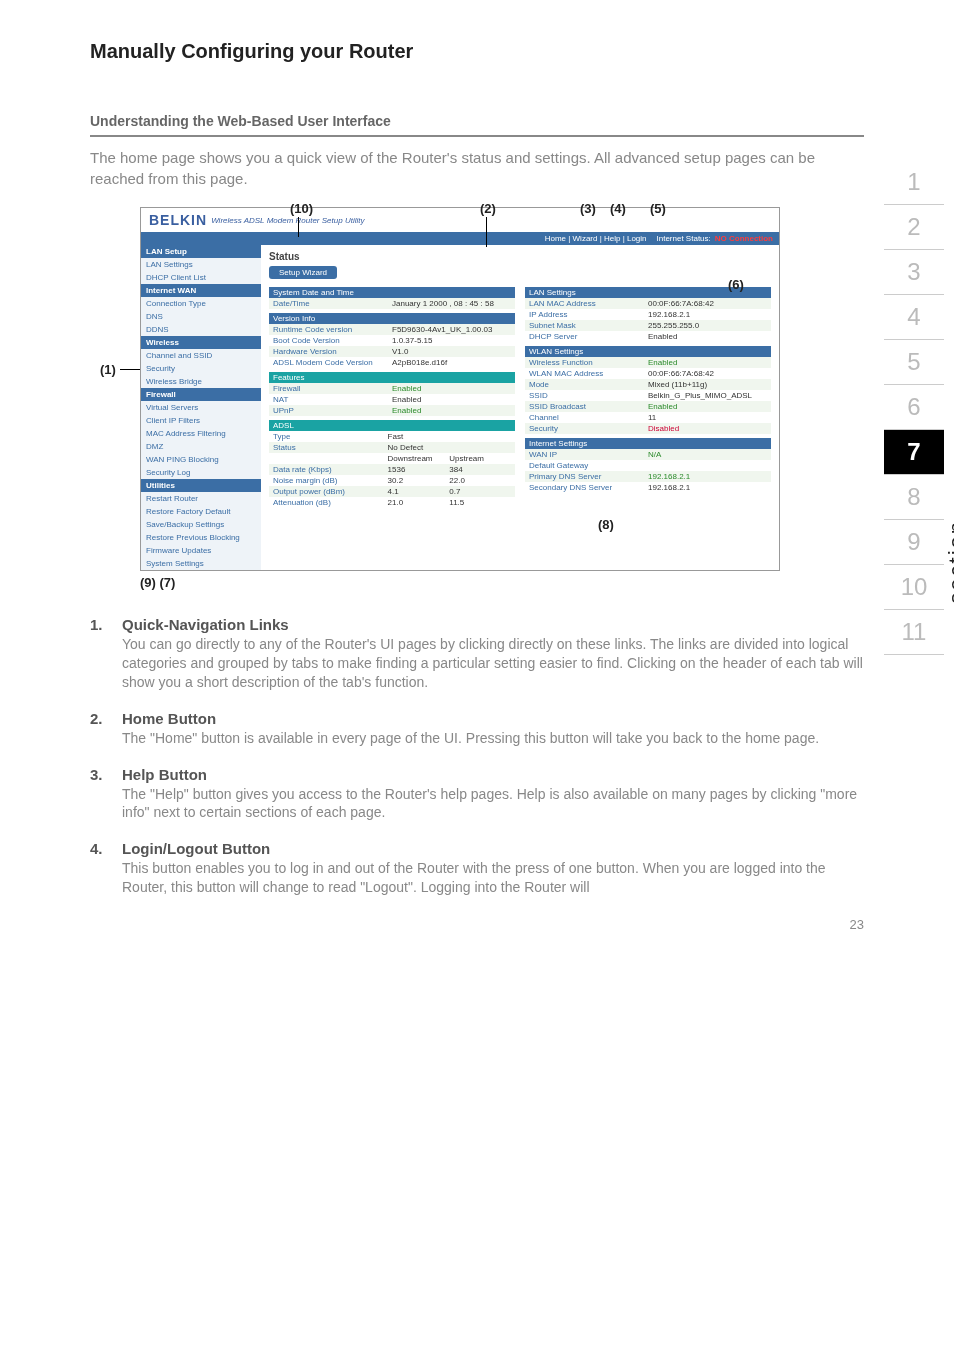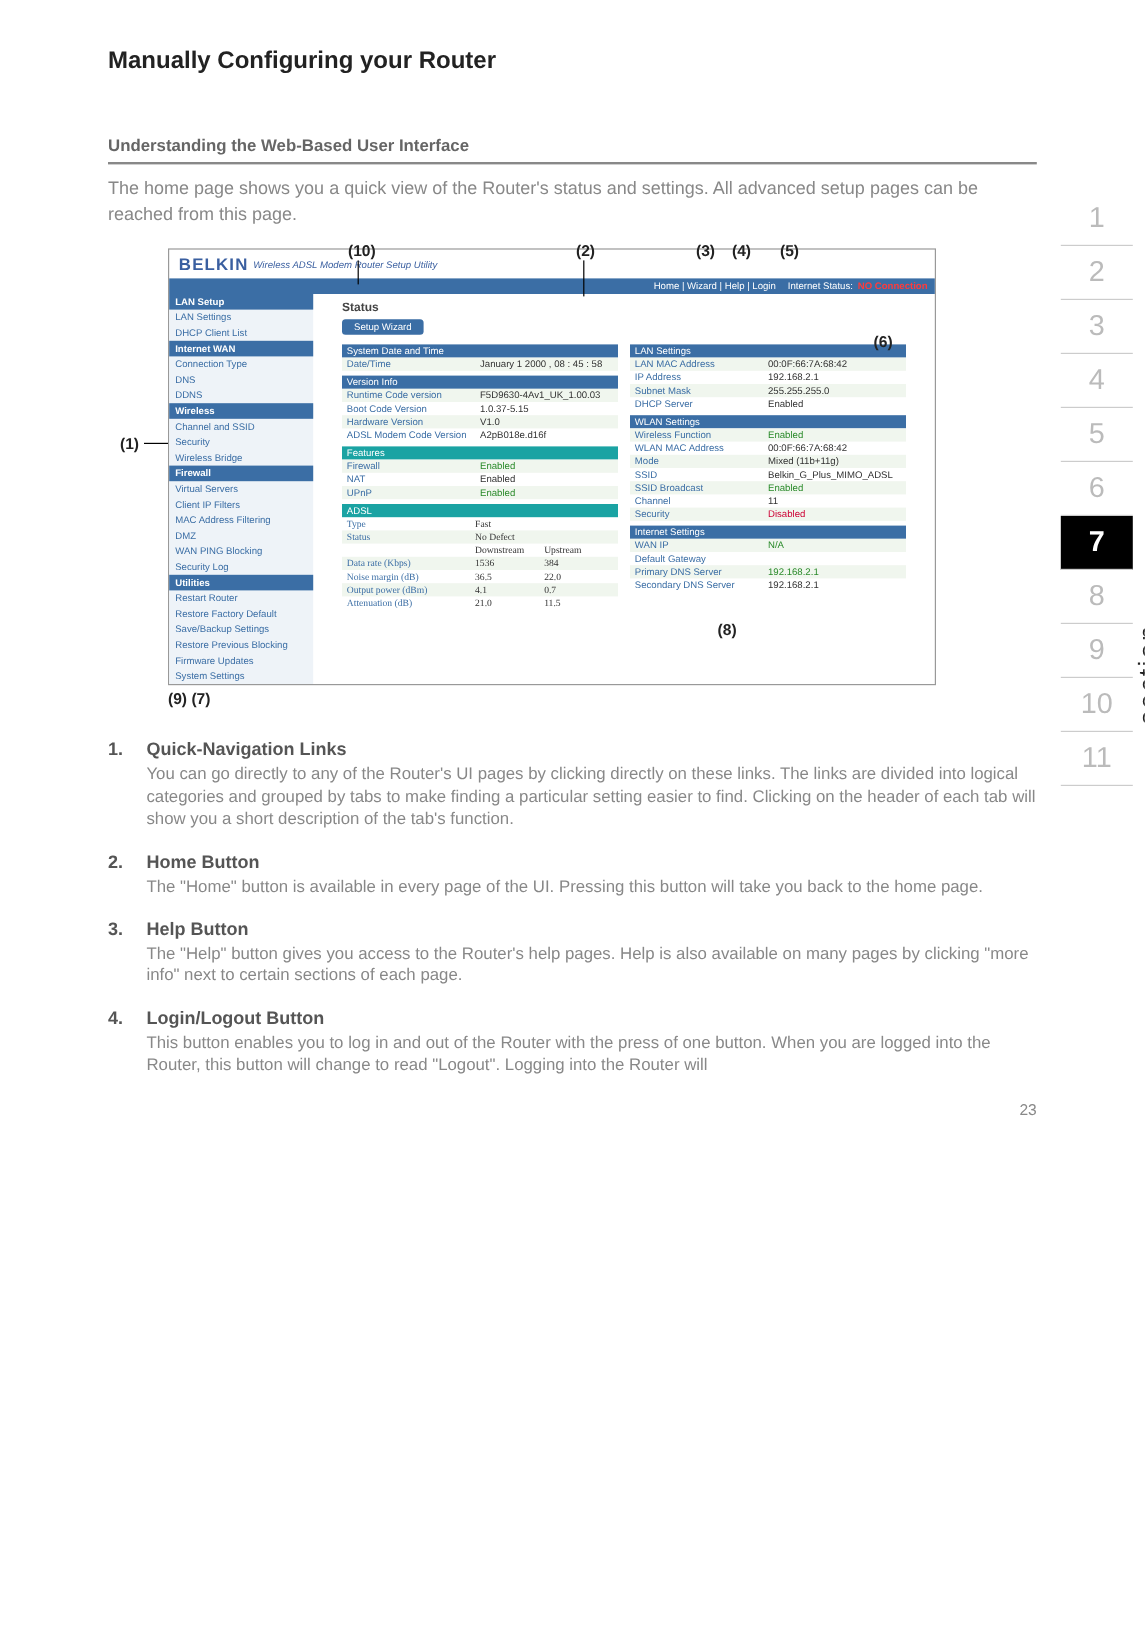--- a/index.html
+++ b/index.html
@@ -14,36 +14,36 @@
   .shot { border: 1px solid #999; width: 640px; margin-left: 50px; font-size: 8.5px; background: #fff; }
   .shot-hdr { display: flex; align-items: center; padding: 4px 8px; text-align: center; }
   .belkin { font-weight: 900; font-size: 14px; letter-spacing: 1px; color: #3a5fa0; }
   .belkin-sub { font-style: italic; font-size: 8px; color: #3a5fa0; margin-left: 4px; }
   .topbar { background: #3b6ea5; color: #fff; display: flex; justify-content: flex-end; padding: 2px 6px; font-size: 8px; }
   .topbar .status-bad { color: #ff3b3b; font-weight: 700; margin-left: 4px; }
   .shot-body { display: flex; }
   .nav { width: 120px; background: #eef3f8; }
   .nav .grp { background: #3b6ea5; color: #fff; font-weight: 700; padding: 2px 5px; font-size: 8px; }
   .nav .itm { padding: 2px 5px; color: #3b6ea5; font-size: 8px; }
-  .main { flex: 1; padding: 6px 24px; }
+  .main { flex: 1; padding: 6px 8px; }
   .main .status-lbl { font-weight: 700; font-size: 10px; color: #444; margin-bottom: 4px; }
   .btn-wiz { background: #3b6ea5; color: #fff; border-radius: 3px; display: inline-block; padding: 2px 10px; font-size: 8px; margin-bottom: 8px; }
   .cols { display: flex; gap: 10px; }
   .col { flex: 1; }
   .panel-h { background: #3b6ea5; color: #fff; padding: 1px 4px; font-size: 8px; }
   .panel-h.teal { background: #1aa3a3; }
   .row { display: flex; font-size: 8px; padding: 1px 4px; }
   .row .k { flex: 1; color: #3b6ea5; }
   .row .v { flex: 1; color: #333; }
   .row.alt { background: #f0f6ee; }
   .row .v.en { color: #2a8a2a; }
   .row .v.dis { color: #c03; }
   .adsl-h { background: #1aa3a3; color: #fff; padding: 1px 4px; font-size: 8px; margin-top: 4px; }
   .tbl { font-size: 8px; }
-  .tbl .r { display: flex; padding: 1px 4px; font-family: Liberation Serif, serif; }
+  .tbl .r { display: flex; padding: 1px 4px; }
   .tbl .r:nth-child(even) { background: #f0f6ee; }
   .tbl .c0 { flex: 1.3; color: #3b6ea5; }
   .tbl .c1, .tbl .c2 { flex: 0.7; color: #333; }
   .bottom-callouts { margin-left: 50px; font-weight: 700; font-size: 13px; margin-top: 4px; }
   
   ol.body { list-style: none; margin-top: 26px; }
   ol.body > li { display: flex; margin-bottom: 18px; }
   ol.body .num { width: 32px; font-weight: 700; color: #555; font-size: 15px; }
   ol.body .txt { flex: 1; }
   ol.body .h { font-weight: 700; color: #555; font-size: 15px; margin-bottom: 2px; }
@@ -180,21 +180,21 @@
                     <span class="c1">Downstream</span>
                     <span class="c2">Upstream</span>
                   </div>
                   <div class="r">
                     <span class="c0">Data rate (Kbps)</span>
                     <span class="c1">1536</span>
                     <span class="c2">384</span>
                   </div>
                   <div class="r">
                     <span class="c0">Noise margin (dB)</span>
-                    <span class="c1">36.5</span>
+                    <span class="c1">30.2</span>
                     <span class="c2">22.0</span>
                   </div>
                   <div class="r">
                     <span class="c0">Output power (dBm)</span>
                     <span class="c1">4.1</span>
                     <span class="c2">0.7</span>
                   </div>
                   <div class="r">
                     <span class="c0">Attenuation (dB)</span>
                     <span class="c1">21.0</span>

